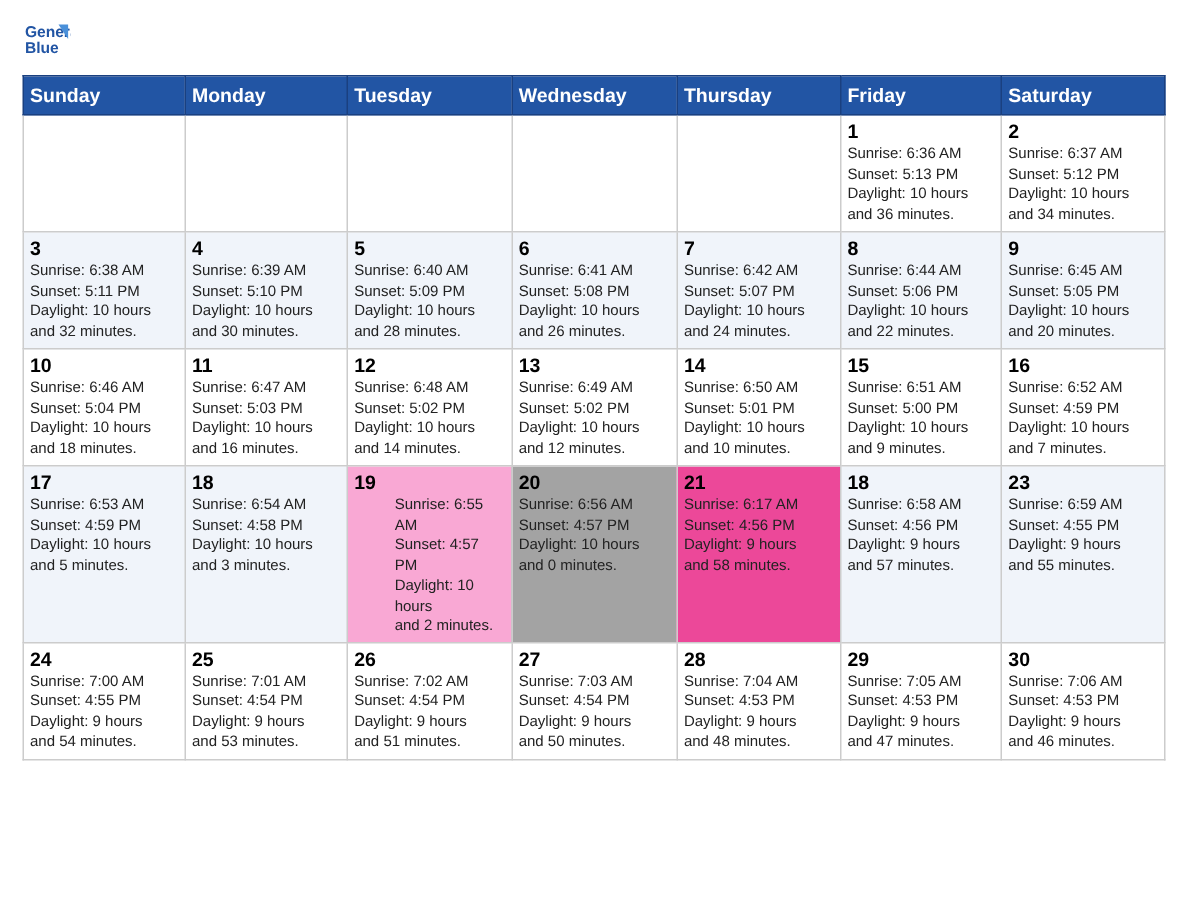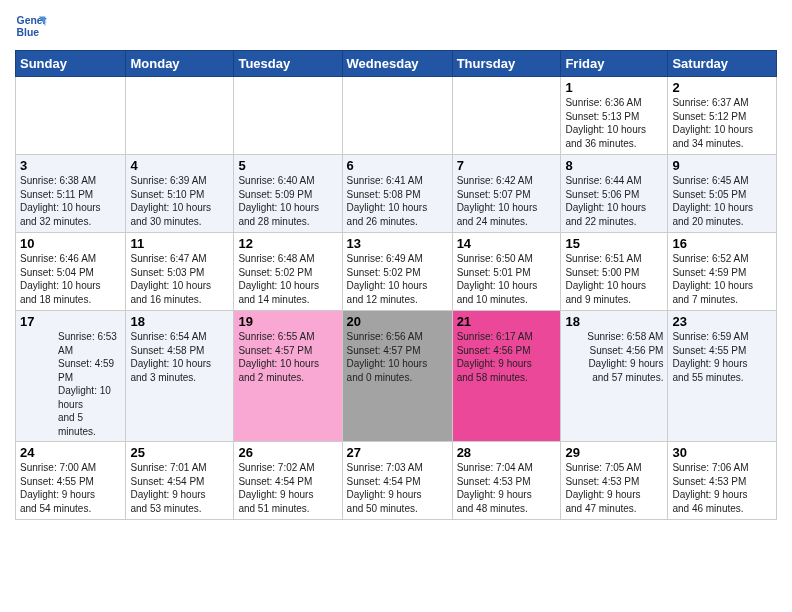--- a/index.html
+++ b/index.html
@@ -232,56 +232,56 @@
             <span class="day-num">16</span>
             <div class="day-info" style="white-space: pre-line;">Sunrise: 6:52 AM
 Sunset: 4:59 PM
 Daylight: 10 hours
 and 7 minutes.</div>
           </td>
         </tr>
         <tr>
           <td style="background: rgb(240, 244, 250);">
             <span class="day-num">17</span>
-            <div class="day-info" style="white-space: pre-line; margin-left: 38px;">Sunrise: 6:53 AM
+            <div class="day-info" style="white-space: pre-line;">Sunrise: 6:53 AM
 Sunset: 4:59 PM
 Daylight: 10 hours
 and 5 minutes.</div>
           </td>
           <td style="background: rgb(240, 244, 250); margin-left: 48px;">
             <span class="day-num">18</span>
             <div class="day-info" style="white-space: pre-line;">Sunrise: 6:54 AM
 Sunset: 4:58 PM
 Daylight: 10 hours
 and 3 minutes.</div>
           </td>
           <td style="background: #f9a8d4;">
             <span class="day-num">19</span>
-            <div class="day-info" style="white-space: pre-line;">Sunrise: 6:55 AM
+            <div class="day-info" style="white-space: pre-line; margin-left: 27px;">Sunrise: 6:55 AM
 Sunset: 4:57 PM
 Daylight: 10 hours
 and 2 minutes.</div>
           </td>
           <td style="background: #a3a3a3;">
             <span class="day-num">20</span>
             <div class="day-info" style="white-space: pre-line;">Sunrise: 6:56 AM
 Sunset: 4:57 PM
 Daylight: 10 hours
 and 0 minutes.</div>
           </td>
           <td style="background: #ec4899;">
             <span class="day-num">21</span>
             <div class="day-info" style="white-space: pre-line;">Sunrise: 6:17 AM
 Sunset: 4:56 PM
 Daylight: 9 hours
 and 58 minutes.</div>
           </td>
           <td style="background: rgb(240, 244, 250);">
             <span class="day-num">18</span>
-            <div class="day-info" style="white-space: pre-line; text-align: right;">Sunrise: 6:58 AM
+            <div class="day-info" style="white-space: pre-line;">Sunrise: 6:58 AM
 Sunset: 4:56 PM
 Daylight: 9 hours
 and 57 minutes.</div>
           </td>
           <td style="background: rgb(240, 244, 250); margin-top: 11px;">
             <span class="day-num">23</span>
             <div class="day-info" style="white-space: pre-line;">Sunrise: 6:59 AM
 Sunset: 4:55 PM
 Daylight: 9 hours
 and 55 minutes.</div>

